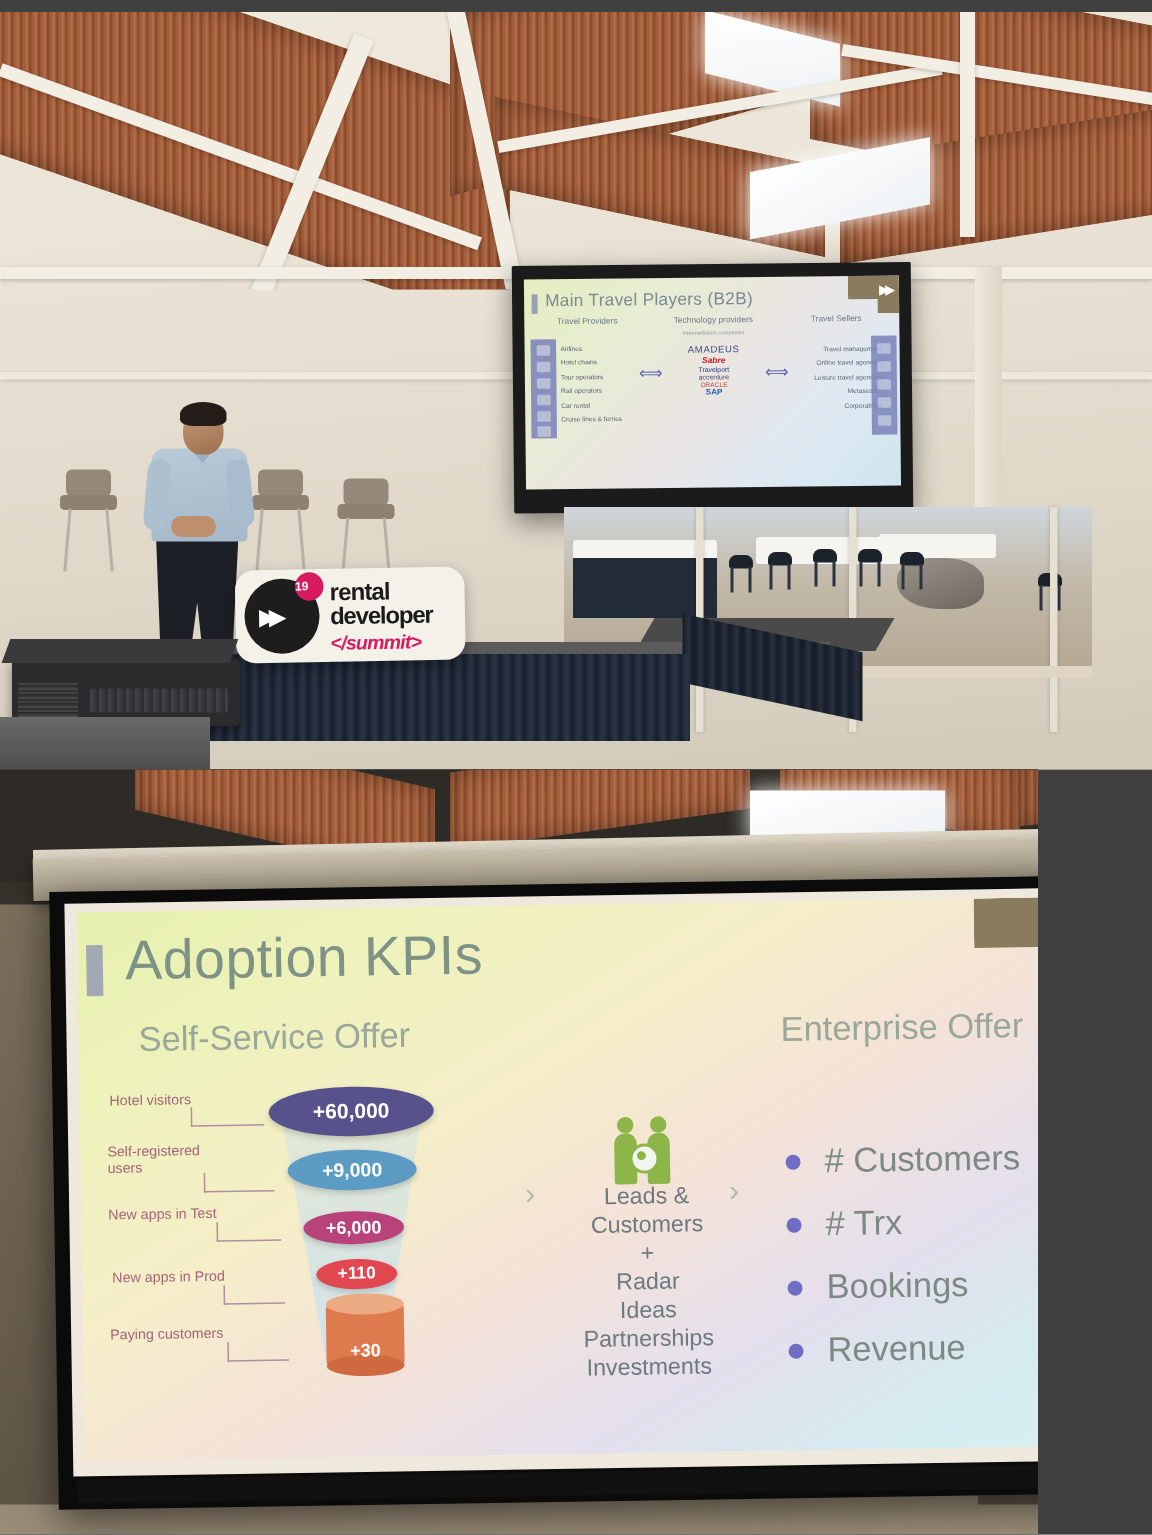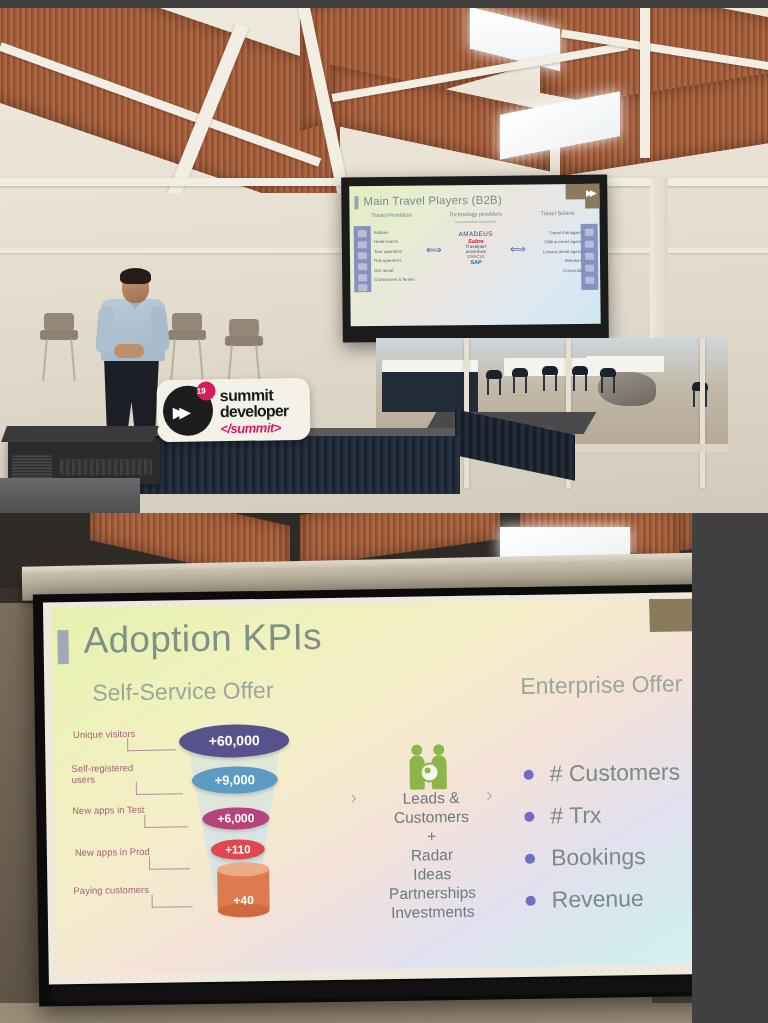--- a/index.html
+++ b/index.html
@@ -332,21 +332,21 @@
       <div class="sp-hands"></div>
       <div class="sp-head"></div>
       <div class="sp-hair"></div>
     </div>
 
     <div class="sign">
       <div class="disc">
         <span class="ch">▸▸</span>
       </div>
       <div class="badge">19</div>
-      <div class="w1">summit</div>
+      <div class="w1">rental</div>
       <div class="w2">developer</div>
       <div class="w3">&lt;/summit&gt;</div>
     </div>
 
     <div class="proj">
       <div class="lid"></div>
         <div class="vent"></div>
         <div class="panel"></div>
     </div>
     <div class="lowerwall left" style="top:470px;height:35px;"></div>
@@ -389,24 +389,24 @@
 
           <div class="fn-ell" style="left:20px;top:44px;width:86px;height:27px;background:#5b9bc4;font-size:13px;line-height:27px;">+9,000</div>
 
           <div class="fn-ell" style="left:30px;top:85px;width:67px;height:22px;background:#b8427a;font-size:12px;line-height:22px;">+6,000</div>
 
           <div class="fn-ell" style="left:38px;top:117px;width:54px;height:20px;background:#e0474f;font-size:11.5px;line-height:20px;">+110</div>
 
           <div class="fn-cyl">
             <div class="top"></div>
               <div class="bot"></div>
-            <div class="lbl">+40</div>
-          </div>
-
-          <div class="fn-cap" style="left:-98px;top:4px;">Unique visitors</div>
+            <div class="lbl">+30</div>
+          </div>
+
+          <div class="fn-cap" style="left:-98px;top:4px;">Hotel visitors</div>
           <div class="fn-lead" style="left:-44px;top:14px;width:48px;height:12px;"></div>
 
           <div class="fn-cap" style="left:-100px;top:38px;width:72px;white-space:normal;line-height:11px;">Self-registered users</div>
           <div class="fn-lead" style="left:-36px;top:58px;width:46px;height:12px;"></div>
 
           <div class="fn-cap" style="left:-100px;top:80px;">New apps in Test</div>
           <div class="fn-lead" style="left:-28px;top:91px;width:42px;height:12px;"></div>
 
           <div class="fn-cap" style="left:-98px;top:122px;">New apps in Prod</div>
           <div class="fn-lead" style="left:-24px;top:133px;width:40px;height:12px;"></div>

